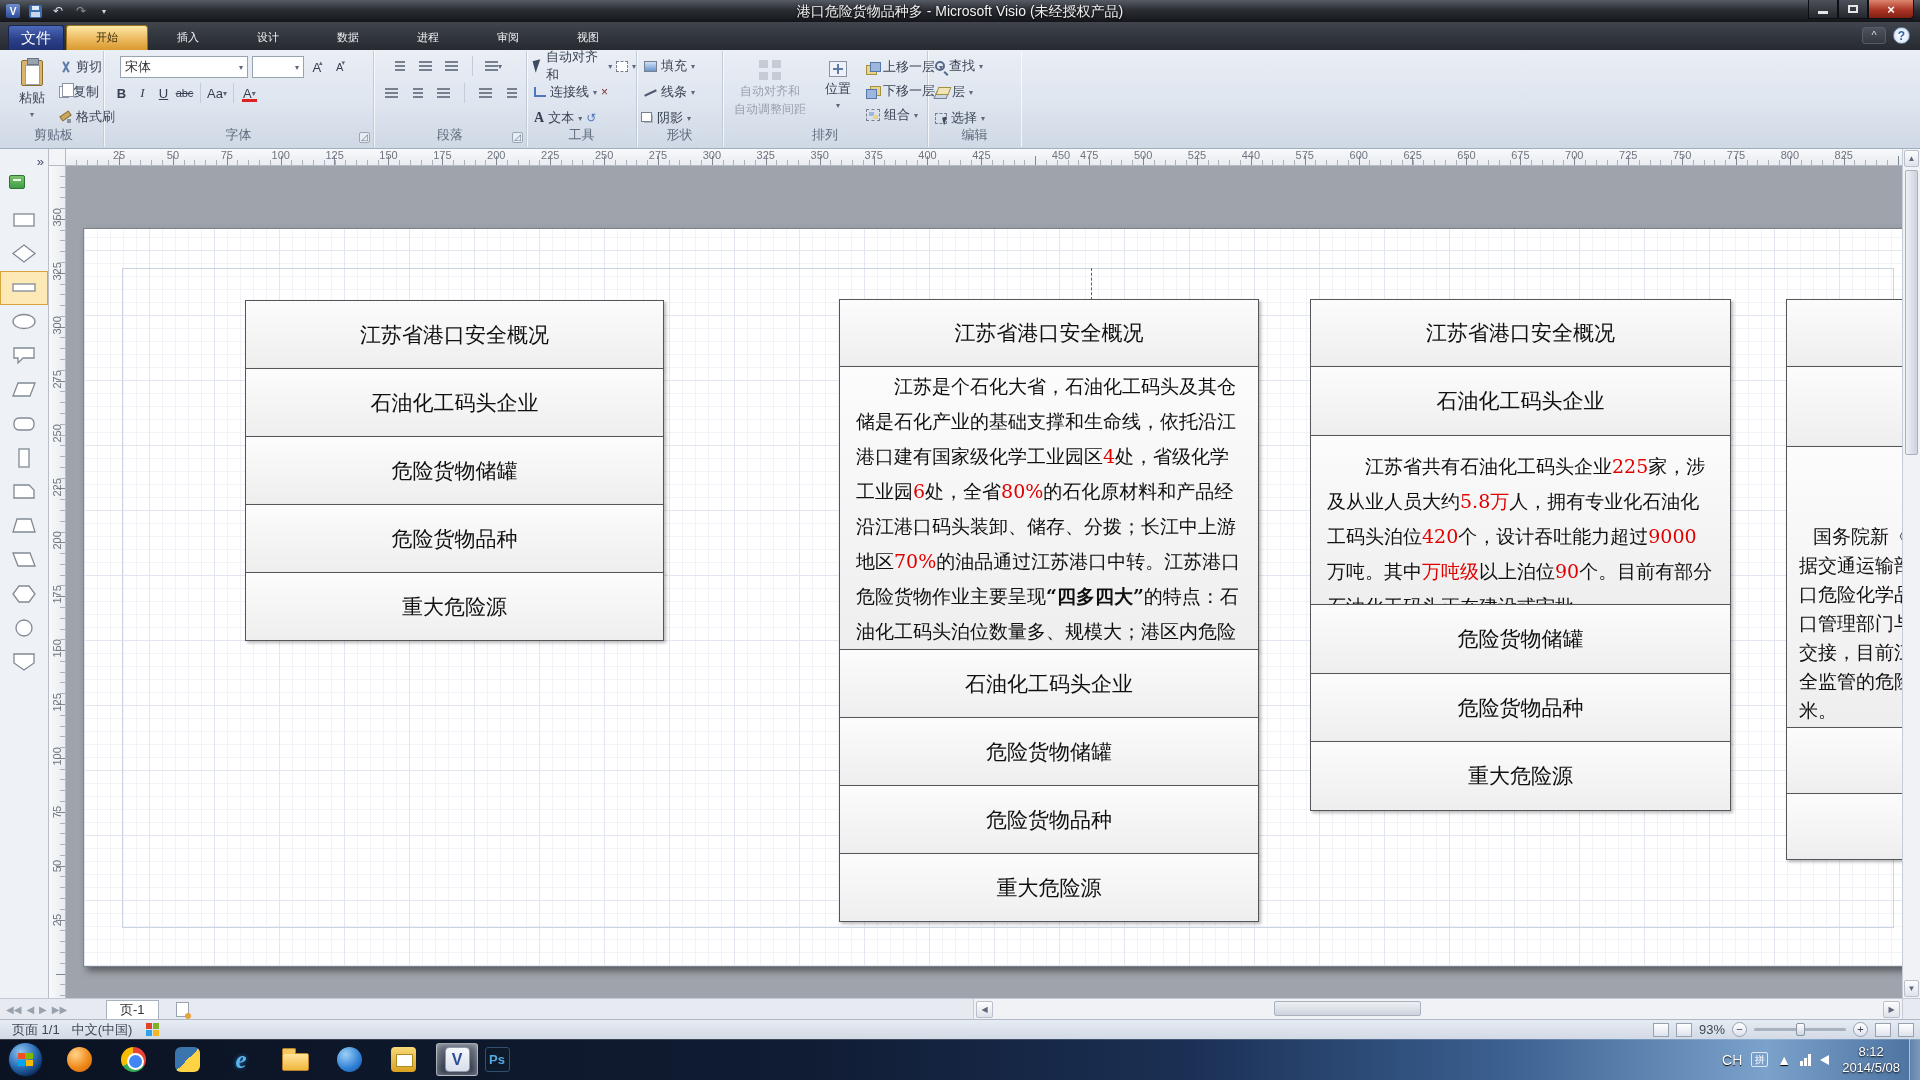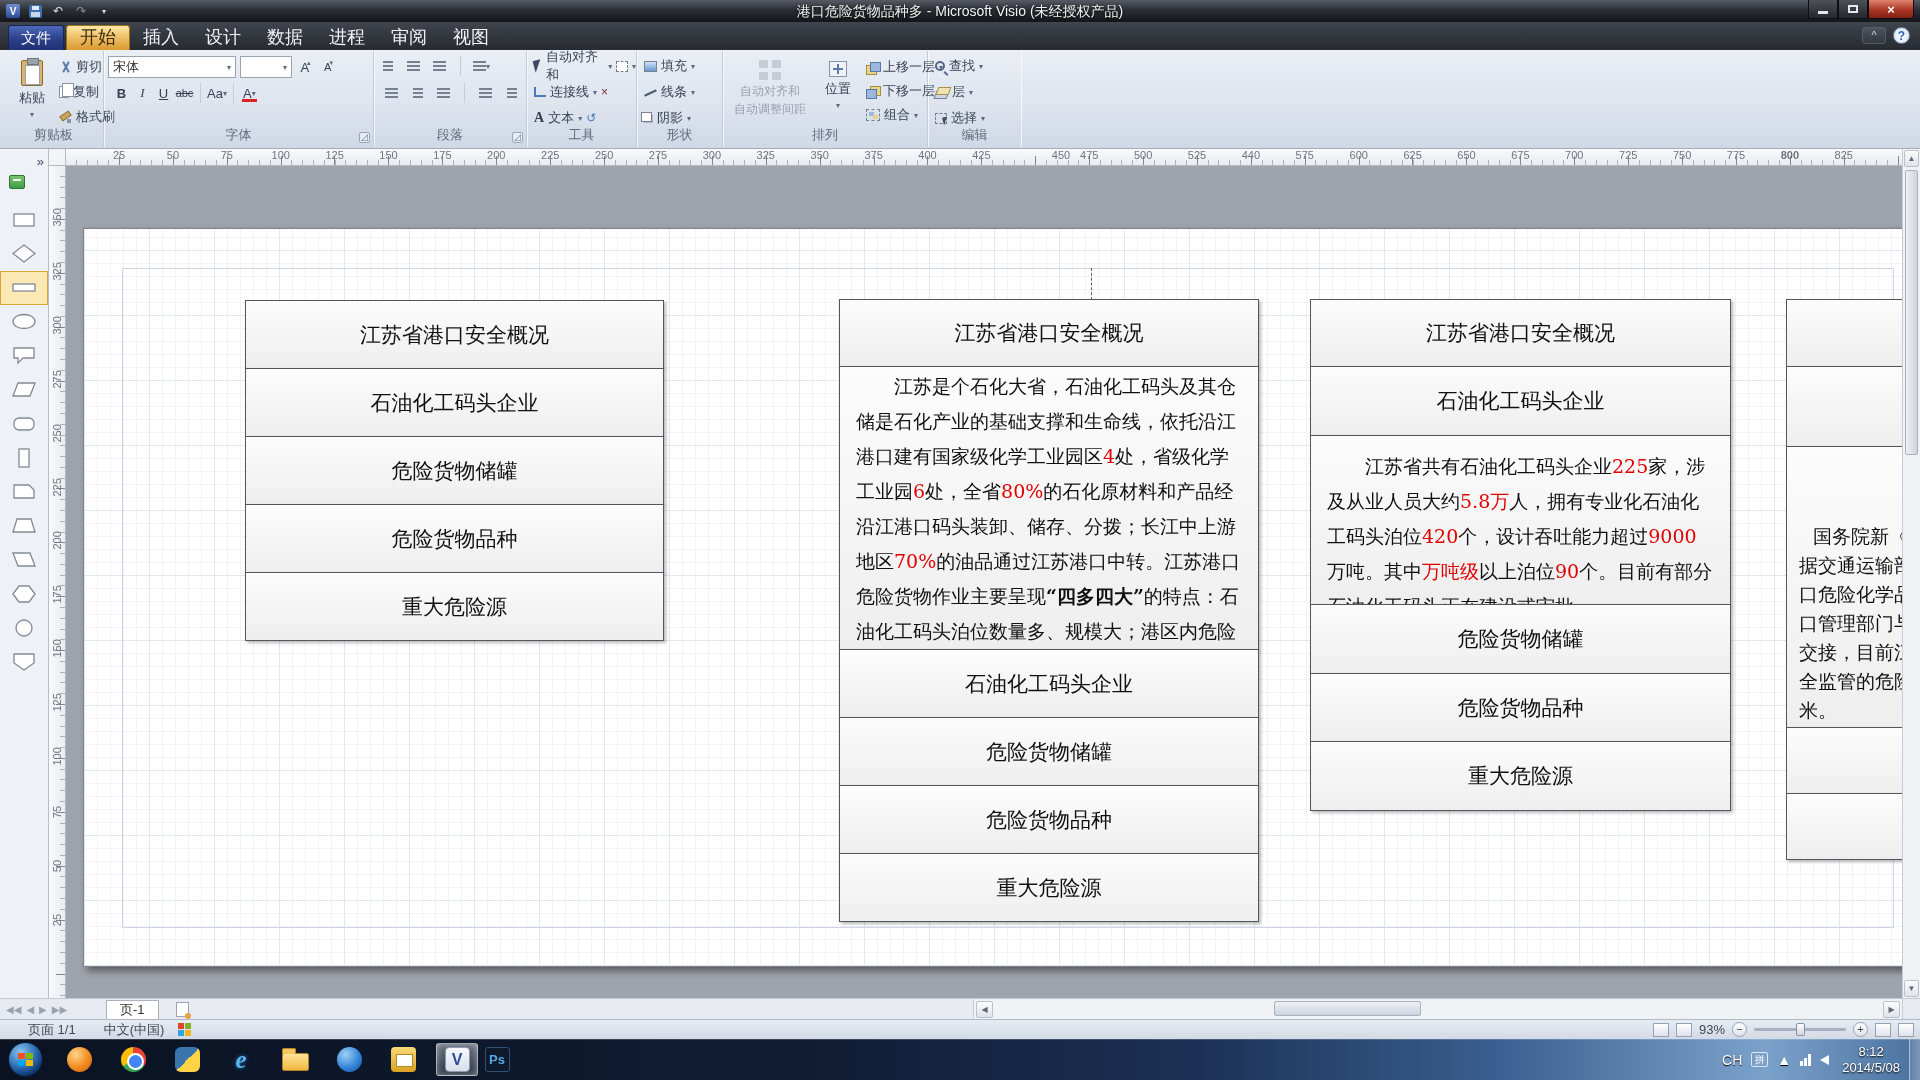--- a/index.html
+++ b/index.html
@@ -28,21 +28,21 @@
   .wb.close{width:46px;background:linear-gradient(#dd8570,#ac3525 55%,#7f2013);border-radius:0 0 4px 0;
     color:#fff;font-size:13px;font-weight:bold}
 
   
   .tabrow{position:absolute;left:0;top:22px;width:100%;height:28px;
     background:linear-gradient(#40454e,#2d3138 70%,#272b31);z-index:39}
   .filetab{position:absolute;left:8px;top:3px;width:56px;height:25px;border-radius:3px 3px 0 0;
     background:linear-gradient(#4d69bb,#2c4089 55%,#203173);border:1px solid #182550;border-bottom:none;
     color:#fff;font-size:15px;text-align:center;line-height:24px}
   .rtabs{position:absolute;left:66px;top:3px;height:25px;display:flex}
-  .rtab{padding:0 13px;color:#f0f2f5;font-size:18px;line-height:25px;text-align:left}
+  .rtab{padding:0 29px;color:#f0f2f5;font-size:11px;line-height:25px;text-align:left}
   .rtab.active{background:linear-gradient(#fde8a6,#ecb95f 55%,#d9992f);color:#3c2d09;
     border:1px solid #97711e;border-bottom:none;border-radius:3px 3px 0 0;line-height:23px}
   .tabrow-right{position:absolute;right:10px;top:5px;display:flex;gap:7px;align-items:center}
   .tr-btn{width:24px;height:17px;border:1px solid #575d67;border-radius:3px;color:#d7dce3;
     background:linear-gradient(#4e535c,#34383f);font-size:11px;text-align:center;line-height:15px}
   .tr-help{width:17px;height:17px;border-radius:50%;background:radial-gradient(#ffffff,#cfe0f5);
     color:#2a62ad;font-size:12px;font-weight:bold;text-align:center;line-height:17px;border:1px solid #6d86a8}
 
   
   .ribbon{position:absolute;left:0;top:50px;width:100%;height:99px;
@@ -65,21 +65,21 @@
   .ic{position:relative;display:inline-block}
   .ic-cut{width:13px;height:13px}
   .ic-cut::before,.ic-cut::after{content:"";position:absolute;left:6px;top:0;width:2px;height:12px;background:#5e7ba8}
   .ic-cut::before{transform:rotate(28deg)}.ic-cut::after{transform:rotate(-28deg)}
   .ic-copy{width:10px;height:12px;border:1px solid #8a94a4;background:#fff}
   .ic-copy::before{content:"";position:absolute;left:2px;top:-4px;width:10px;height:12px;border:1px solid #8a94a4;background:#fff}
   .ic-brush{width:13px;height:13px}
   .ic-brush::before{content:"";position:absolute;left:1px;top:2px;width:9px;height:4px;background:#caa75f;border:1px solid #8b7340;transform:rotate(-35deg)}
   .ic-brush::after{content:"";position:absolute;left:8px;top:8px;width:4px;height:4px;background:#8a94a4}
 
-  .fg-row1{position:absolute;left:4px;top:5px;display:flex;align-items:center;gap:4px}
+  .fg-row1{position:absolute;left:16px;top:5px;display:flex;align-items:center;gap:4px}
   .fg-row2{position:absolute;left:8px;top:32px;display:flex;align-items:center;gap:2px}
   .combo{height:22px;background:#fff;border:1px solid #99a4b3;display:flex;align-items:center;
     justify-content:space-between;font-size:13px;color:#333;padding:0 4px}
   .fbtn{min-width:19px;height:20px;display:flex;align-items:center;justify-content:center;font-size:13px;color:#374050}
   .fb-b{font-weight:bold}.fb-i{font-style:italic;font-family:"Liberation Serif",serif}
   .fb-u{text-decoration:underline}.fb-s{text-decoration:line-through;font-size:11px}
   .fb-color{position:relative}
   .fb-color::after{content:"";position:absolute;left:2px;bottom:1px;right:2px;height:3px;background:#d22}
   .grow-caret{font-size:7px;color:#5c6879;margin-left:-2px;transform:translateY(-4px)}
 
@@ -208,21 +208,21 @@
   .hs-left{position:absolute;left:1px;top:1px;width:17px;height:17px}
   .hs-right{position:absolute;right:1px;top:1px;width:17px;height:17px}
   .hthumb{position:absolute;left:300px;top:2px;width:147px;height:15px;
     background:linear-gradient(#eef1f5,#ccd3de);border:1px solid #a9b1bf;border-radius:2px}
   .sb-corner{position:absolute;right:0;top:0;width:18px;height:20px;background:#e7ebf1;border-left:1px solid #c6ccd6}
 
   
   .statusbar{position:absolute;left:0;right:0;top:1019px;height:20px;
     background:linear-gradient(#e7ecf3,#d2dae5);border-top:1px solid #aeb8c6;
     display:flex;align-items:center;font-size:13px;color:#3f4754;z-index:34}
-  .sb-item{margin-left:28px;white-space:nowrap}
+  .sb-item{margin-left:12px;white-space:nowrap}
   .winlogo{width:13px;height:13px;display:grid;grid-template-columns:1fr 1fr;gap:1px;margin-left:14px}
   .winlogo span:nth-child(1){background:#e0452c}.winlogo span:nth-child(2){background:#7db324}
   .winlogo span:nth-child(3){background:#2ea3e8}.winlogo span:nth-child(4){background:#f5b51f}
   .sb-right{position:absolute;right:6px;top:0;height:19px;display:flex;align-items:center;gap:7px}
   .sbi{width:16px;height:14px;border:1px solid #97a1b1;background:linear-gradient(#fff,#dde3ec)}
   .zoomminus,.zoomplus{width:15px;height:15px;border:1px solid #97a1b1;border-radius:50%;
     background:linear-gradient(#fff,#dde3ec);font-size:11px;line-height:12px;text-align:center;color:#3f4754}
   .zoomtrack{width:92px;height:3px;background:#a8b1bf;border-radius:2px;position:relative}
   .zoomtrack::before{content:"";position:absolute;left:50%;top:-3px;width:1px;height:9px;background:#8a93a2}
   .zknob{position:absolute;left:42px;top:-5px;width:9px;height:13px;
@@ -621,21 +621,21 @@
         <span class="hnum" style="left: 1184.9px;">440</span>
         <span class="hnum" style="left: 1238.8px;">575</span>
         <span class="hnum" style="left: 1292.7px;">600</span>
         <span class="hnum" style="left: 1346.6px;">625</span>
         <span class="hnum" style="left: 1400.5px;">650</span>
         <span class="hnum" style="left: 1454.4px;">675</span>
         <span class="hnum" style="left: 1508.3px;">700</span>
         <span class="hnum" style="left: 1562.2px;">725</span>
         <span class="hnum" style="left: 1616.1px;">750</span>
         <span class="hnum" style="left: 1670px;">775</span>
-        <span class="hnum" style="left: 1723.9px; font-weight: bold;">800</span>
+        <span class="hnum" style="left: 1723.9px;">800</span>
         <span class="hnum" style="left: 1777.8px;">825</span>
       </div>
   </div>
   <div class="vruler">
     <div class="tmin"></div>
       <div class="tmaj"></div>
     <div>
         <span class="vnum" style="top: 47px;">350</span>
         <span class="vnum" style="top: 100.9px;">325</span>
         <span class="vnum" style="top: 154.8px;">300</span>

